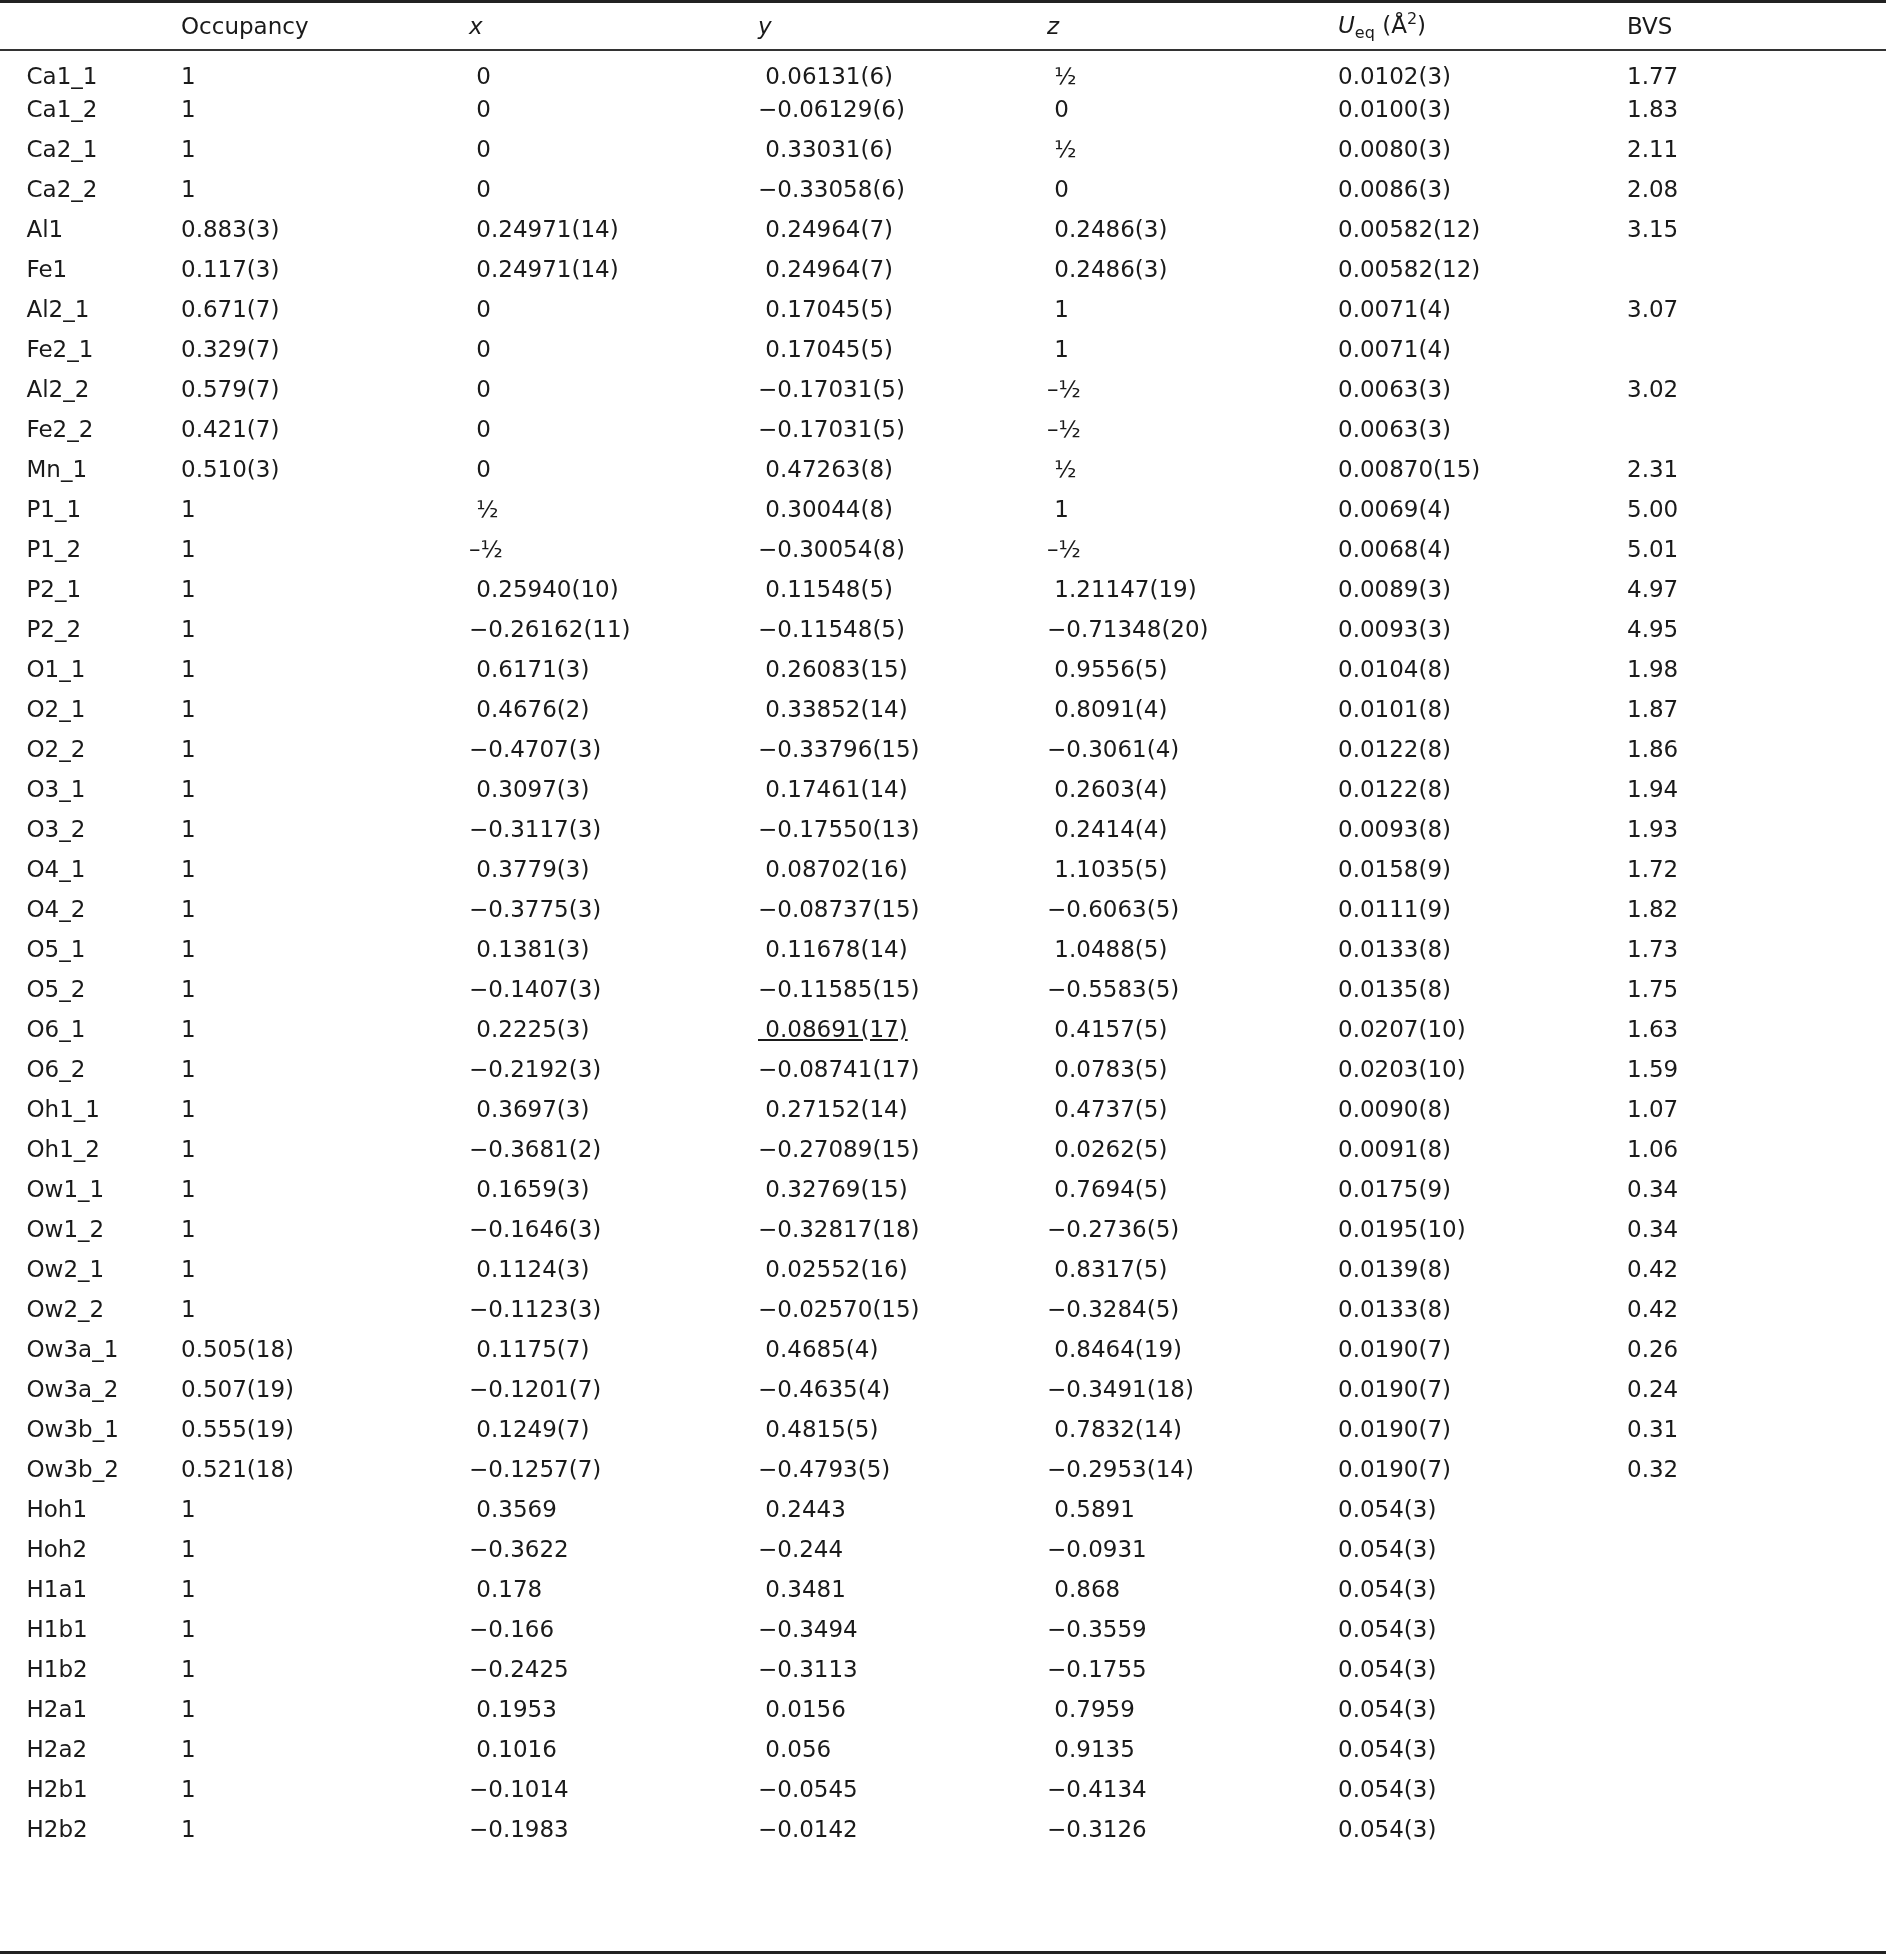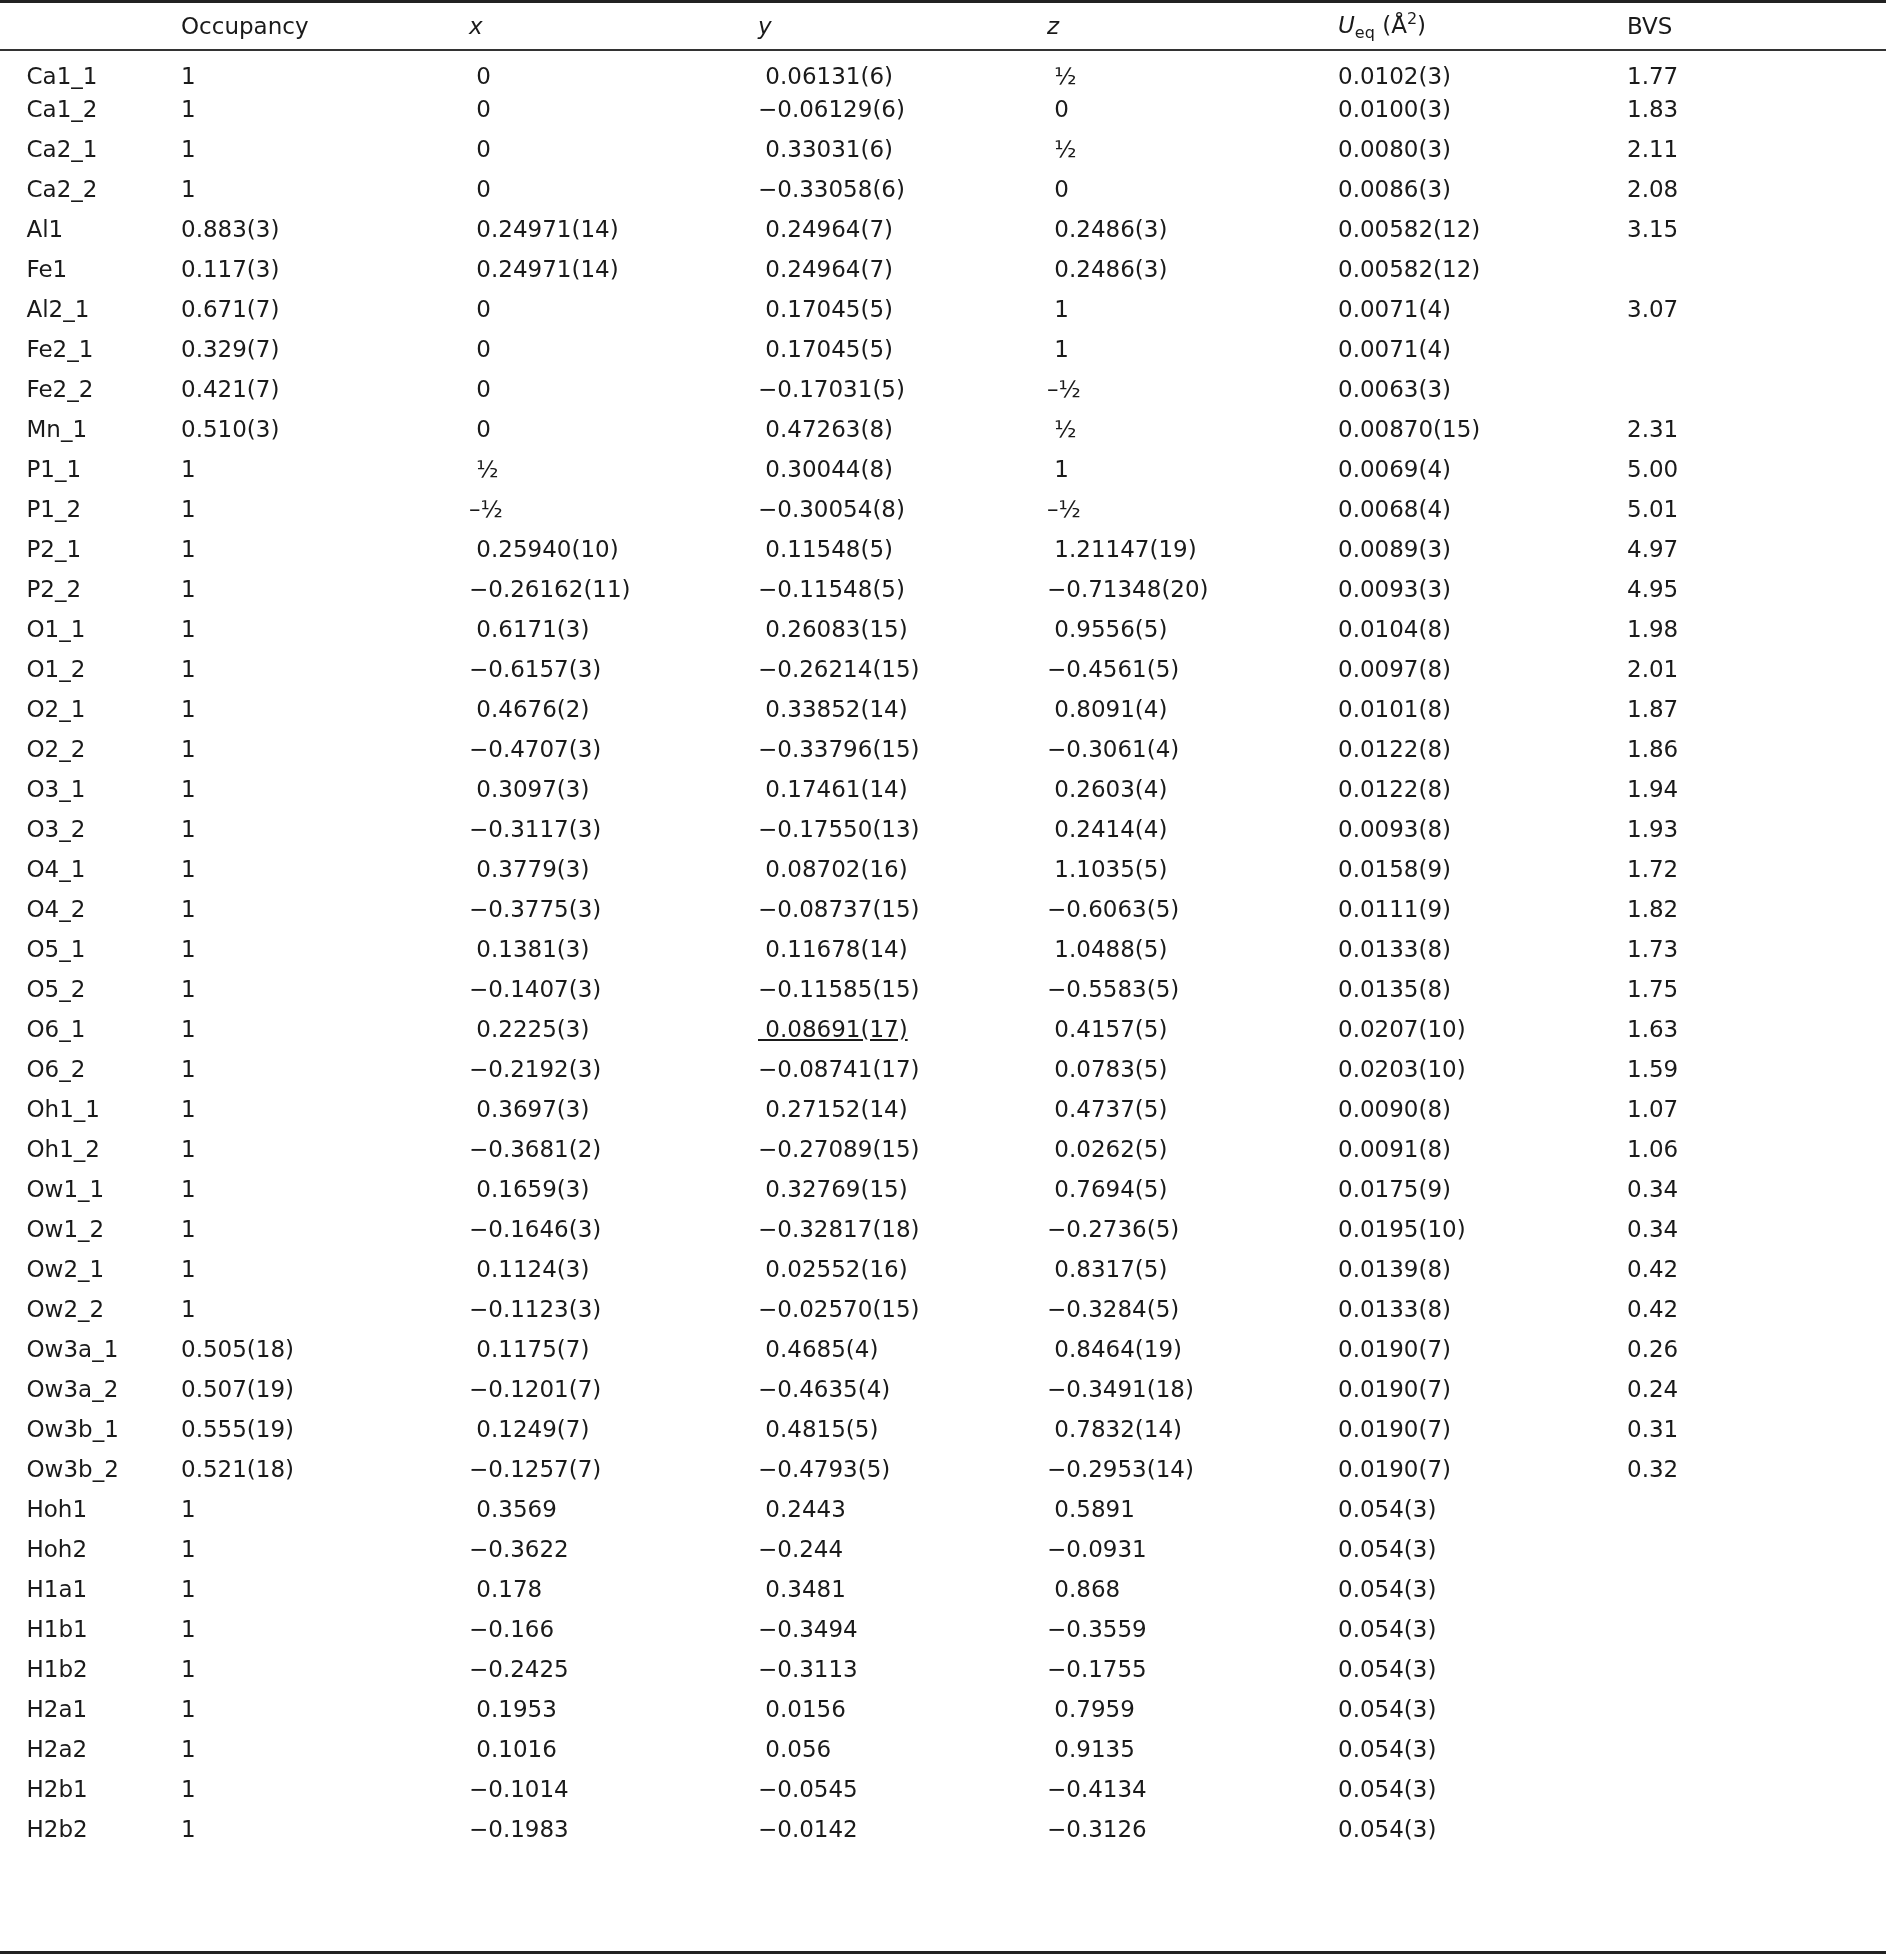--- a/index.html
+++ b/index.html
@@ -121,20 +121,29 @@
       <tr>
         <td class="c0" style="white-space: pre;">Fe2_1</td>
         <td style="white-space: pre;">0.329(7)</td>
         <td style="white-space: pre;"> 0</td>
         <td style="white-space: pre;"> 0.17045(5)</td>
         <td style="white-space: pre;"> 1</td>
         <td style="white-space: pre;">0.0071(4)</td>
         <td style="white-space: pre;"></td>
       </tr>
       <tr>
+        <td class="c0" style="white-space: pre;">Al2_2</td>
+        <td style="white-space: pre;">0.579(7)</td>
+        <td style="white-space: pre;"> 0</td>
+        <td style="white-space: pre;">−0.17031(5)</td>
+        <td style="white-space: pre;">–½</td>
+        <td style="white-space: pre;">0.0063(3)</td>
+        <td style="white-space: pre;">3.02</td>
+      </tr>
+      <tr>
         <td class="c0" style="white-space: pre;">Fe2_2</td>
         <td style="white-space: pre;">0.421(7)</td>
         <td style="white-space: pre;"> 0</td>
         <td style="white-space: pre;">−0.17031(5)</td>
         <td style="white-space: pre;">–½</td>
         <td style="white-space: pre;">0.0063(3)</td>
         <td style="white-space: pre;"></td>
       </tr>
       <tr>
         <td class="c0" style="white-space: pre;">Mn_1</td>
@@ -182,29 +191,20 @@
         <td style="white-space: pre;">4.95</td>
       </tr>
       <tr>
         <td class="c0" style="white-space: pre;">O1_1</td>
         <td style="white-space: pre;">1</td>
         <td style="white-space: pre;"> 0.6171(3)</td>
         <td style="white-space: pre;"> 0.26083(15)</td>
         <td style="white-space: pre;"> 0.9556(5)</td>
         <td style="white-space: pre;">0.0104(8)</td>
         <td style="white-space: pre;">1.98</td>
-      </tr>
-      <tr>
-        <td class="c0" style="white-space: pre;">O1_2</td>
-        <td style="white-space: pre;">1</td>
-        <td style="white-space: pre;">−0.6157(3)</td>
-        <td style="white-space: pre;">−0.26214(15)</td>
-        <td style="white-space: pre;">−0.4561(5)</td>
-        <td style="white-space: pre;">0.0097(8)</td>
-        <td style="white-space: pre;">2.01</td>
       </tr>
       <tr>
         <td class="c0" style="white-space: pre;">O2_1</td>
         <td style="white-space: pre;">1</td>
         <td style="white-space: pre;"> 0.4676(2)</td>
         <td style="white-space: pre;"> 0.33852(14)</td>
         <td style="white-space: pre;"> 0.8091(4)</td>
         <td style="white-space: pre;">0.0101(8)</td>
         <td style="white-space: pre;">1.87</td>
       </tr>

